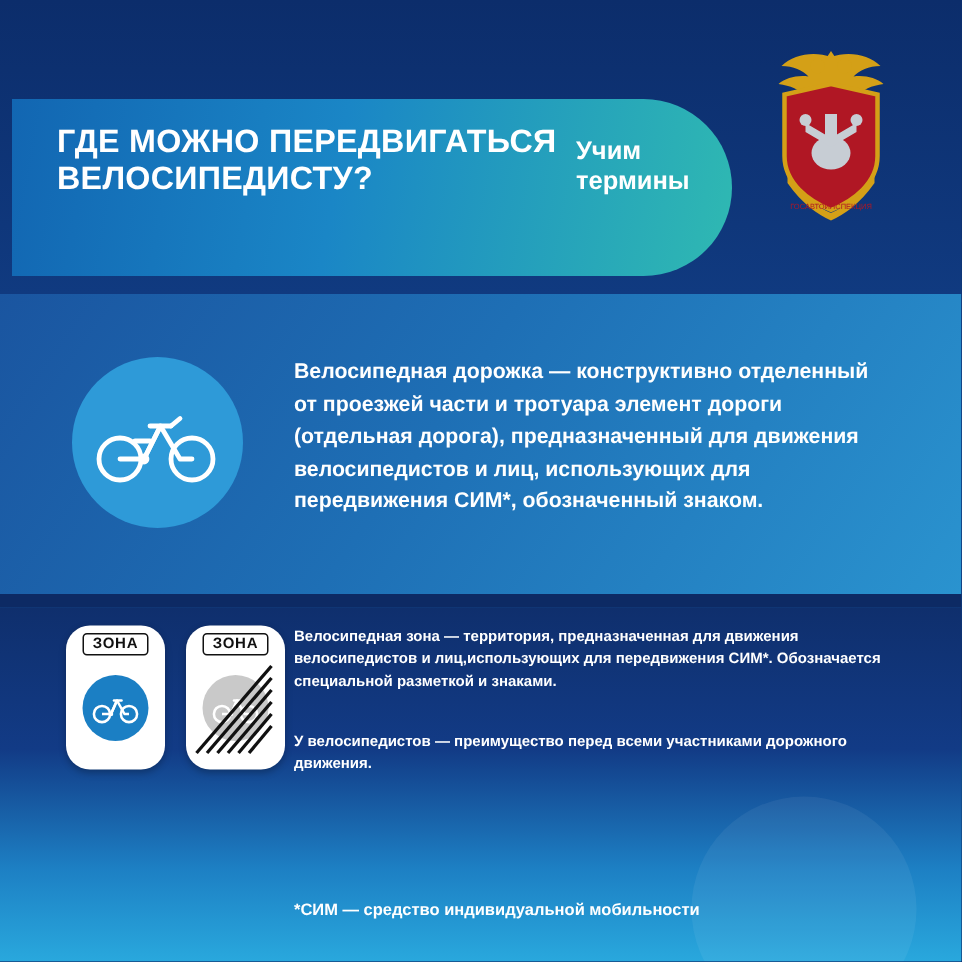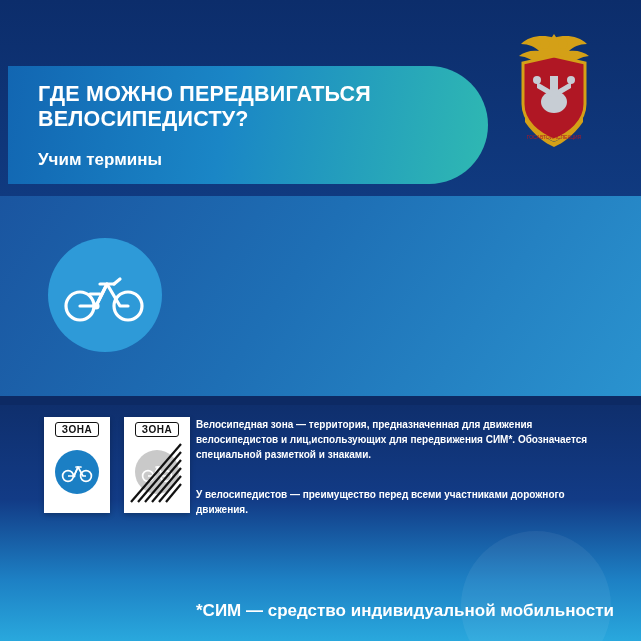--- a/index.html
+++ b/index.html
@@ -39,28 +39,28 @@
   .header-band {
     position: absolute; top: 0; left: 0; width: 641px; height: 196px;
     background: linear-gradient(180deg, #0c2d6b 0%, #103a80 100%);
   }
   .title-card {
     position: absolute; top: 66px; left: 8px;
     width: 480px; height: 118px;
     border-radius: 0 60px 60px 0;
     background: linear-gradient(100deg, #1266b2 0%, #1a86c6 45%, #2fb9b2 100%);
     padding: 16px 26px 14px 30px;
-    display: flex; flex-direction: column; justify-content: center;
+    display: flex; flex-direction: row; justify-content: center;
   }
   .title-card h1 {
     color: #ffffff; font-size: 21.5px; line-height: 1.16;
     font-weight: bold; letter-spacing: 0.2px; text-transform: uppercase;
   }
   .title-card .subtitle {
-    color: #ffffff; font-size: 17px; font-weight: bold; margin-top: 19px;
+    color: #ffffff; font-size: 17px; font-weight: bold; margin-top: 9px;
   }
 
   
   .emblem { position: absolute; top: 30px; right: 44px; width: 86px; height: 120px; }
 
   
   .section1 {
     position: absolute; top: 196px; left: 0; width: 641px; height: 200px;
     background: linear-gradient(125deg, #1a55a0 0%, #1e6fb5 45%, #2a93cf 100%);
     display: flex; align-items: flex-start;
@@ -81,21 +81,21 @@
     background: #0d2a64;
   }
 
   
   .section2 {
     position: absolute; top: 405px; left: 0; width: 641px; height: 236px;
     background: linear-gradient(180deg, #0f2f6d 0%, #123b86 40%, #1d80c4 74%, #29a8dd 100%);
   }
   .signs { position: absolute; top: 12px; left: 44px; display: flex; gap: 14px; }
   .sign-card {
-    width: 66px; height: 96px; background: #ffffff; border-radius: 0;
+    width: 66px; height: 96px; background: #ffffff; border-radius: 16px;
     padding: 5px 5px 6px; display: flex; flex-direction: column; align-items: center;
     box-shadow: 0 2px 5px rgba(0,0,0,0.25);
   }
   .sign-zone {
     font-size: 10px; font-weight: bold; color: #111; letter-spacing: 0.5px;
     border: 1.4px solid #111; border-radius: 3px; padding: 1px 6px; margin-bottom: 5px;
   }
   .sign-body { position: relative; width: 56px; height: 66px; }
   .round-sign {
     position: absolute; left: 6px; top: 8px; width: 44px; height: 44px;
@@ -106,21 +106,21 @@
     position: absolute; left: -2px; top: -2px; width: 60px; height: 70px;
   }
 
   .sec2-text {
     position: absolute; top: 12px; left: 196px; width: 410px;
     color: #ffffff; font-size: 10px; font-weight: bold; line-height: 1.52;
   }
   .sec2-text p + p { margin-top: 24px; }
   .footnote {
     position: absolute; left: 196px; top: 196px; width: 420px;
-    color: #ffffff; font-size: 17px; font-weight: bold;
+    color: #ffffff; font-size: 11px; font-weight: bold;
   }
 </style>
 </head>
 <body>
 
 <div class="poster">
 
   <div class="deco deco-arc1"></div>
   <div class="deco deco-arc2"></div>
   <div class="deco deco-arc3"></div>
@@ -161,20 +161,21 @@
         <circle cx="18" cy="40" r="14" fill="none" stroke="#ffffff" stroke-width="3.2"></circle>
         <circle cx="66" cy="40" r="14" fill="none" stroke="#ffffff" stroke-width="3.2"></circle>
         <path d="M18 40 L34 40 L45 18 L58 40 L66 40" fill="none" stroke="#ffffff" stroke-width="3.2" stroke-linejoin="round" stroke-linecap="round"></path>
         <path d="M34 40 L45 18" fill="none" stroke="#ffffff" stroke-width="3.2"></path>
         <path d="M38 18 L52 18" stroke="#ffffff" stroke-width="3.2" stroke-linecap="round"></path>
         <path d="M52 18 L58 13" stroke="#ffffff" stroke-width="3.2" stroke-linecap="round"></path>
         <circle cx="34" cy="40" r="3.6" fill="#ffffff"></circle>
         <path d="M28 28 L38 28" stroke="#ffffff" stroke-width="3.2" stroke-linecap="round"></path>
       </svg>
     </div>
+    <div class="sec1-text">Велосипедная дорожка — конструктивно отделенный от проезжей части и тротуара элемент дороги (отдельная дорога), предназначенный для движения велосипедистов и лиц, использующих для передвижения СИМ*, обозначенный знаком.</div>
   </div>
 
   <div class="divider"></div>
 
   <div class="section2">
 
     <div class="deco deco-circle-lb2"></div>
 
     <div class="signs">
 

